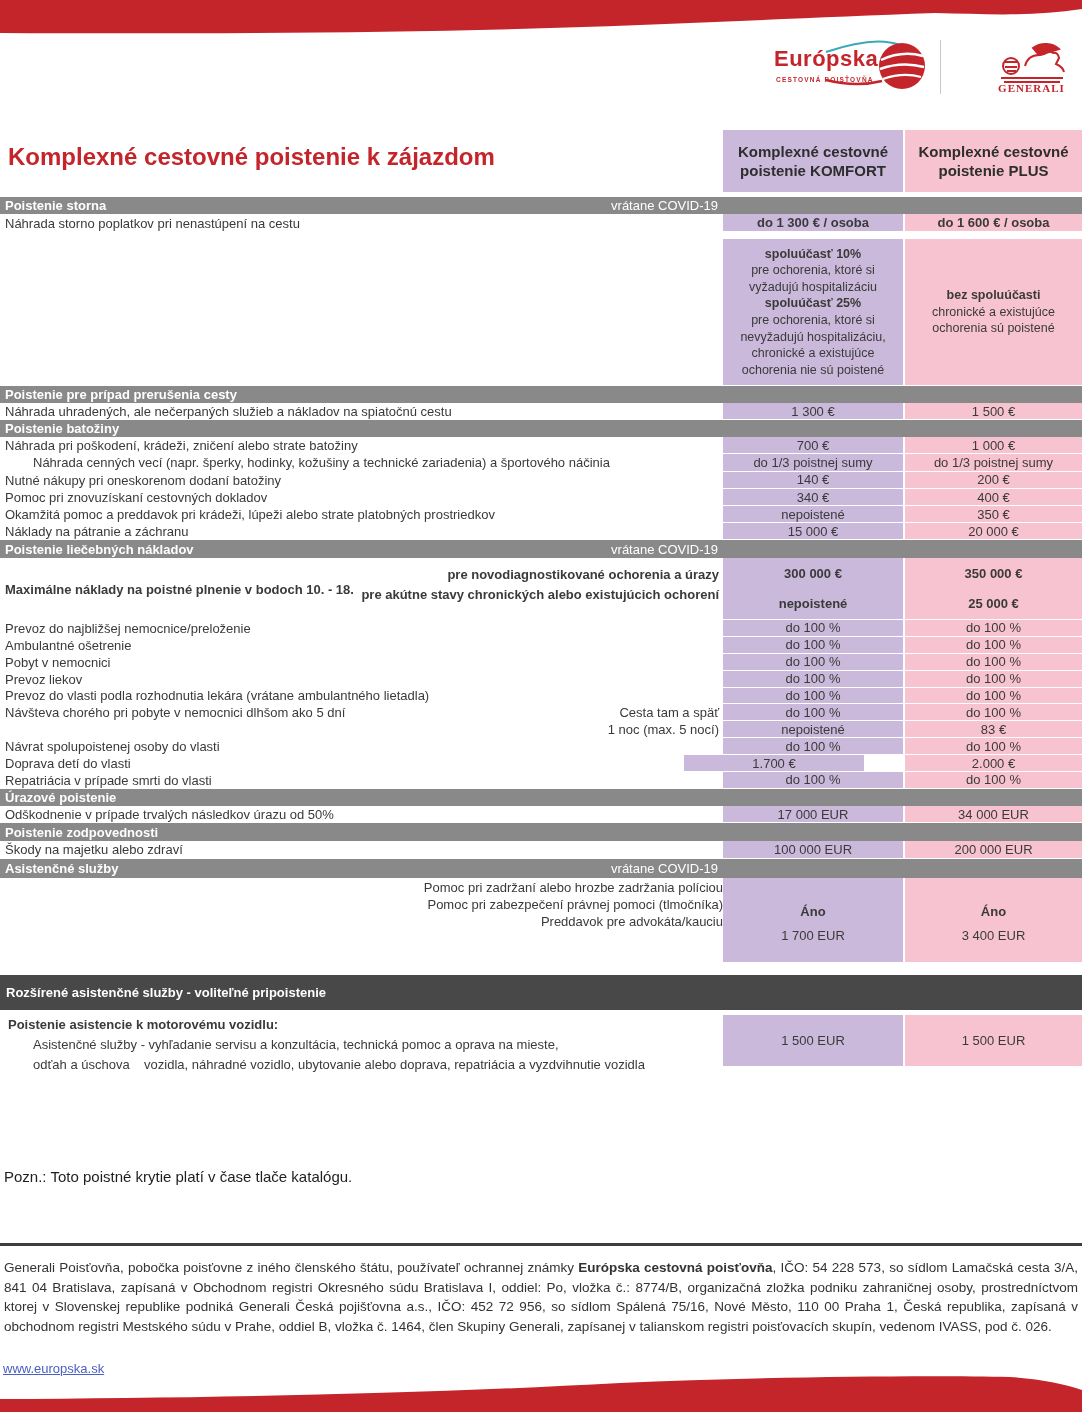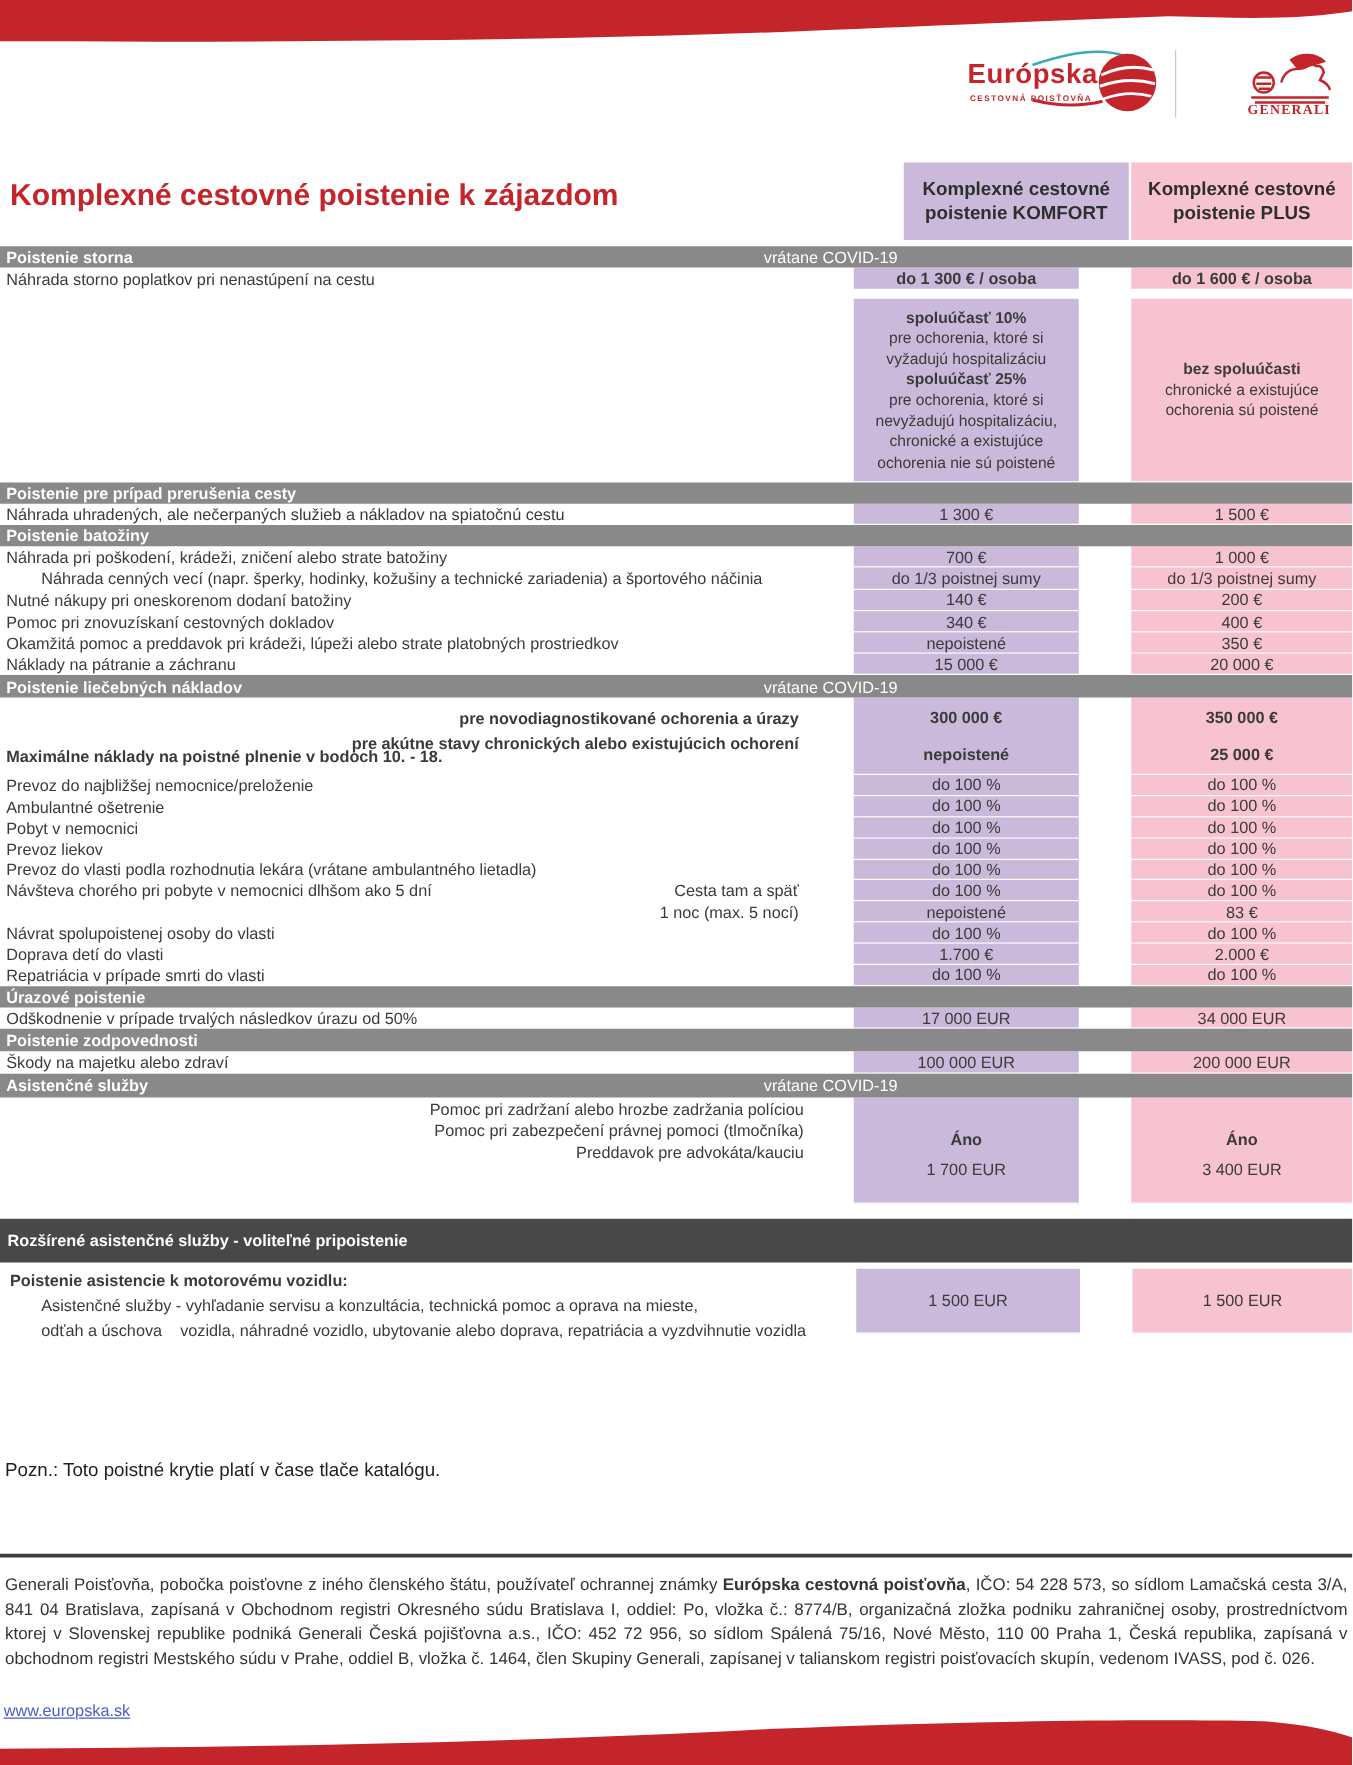--- a/index.html
+++ b/index.html
@@ -31,30 +31,30 @@
   .table{position:absolute;top:197px;left:0;width:1082px;}
   .t-row{display:flex;width:100%;box-sizing:border-box;}
   .t-row.section{background:#898989;color:#fff;font-weight:bold;font-size:13px;
                  align-items:center;position:relative;padding-left:5px;height:17px;}
   .s-note{position:absolute;right:364px;font-weight:normal;font-size:13px;}
   .lbl{flex:1;position:relative;font-size:13px;display:flex;align-items:center;padding-left:5px;
        box-sizing:border-box;white-space:nowrap;}
   .lbl.ind{padding-left:33px;}
   .sub{position:absolute;right:4px;}
   .cell{width:180px;display:flex;align-items:center;justify-content:center;font-size:13px;
-        box-sizing:border-box;border-bottom:1px solid #fff;flex-direction:column;margin-left:40px;}
+        box-sizing:border-box;border-bottom:1px solid #fff;flex-direction:column;}
   .cell.k{background:#cab9da;margin-right:2px;}
   .cell.p{background:#f8c3d0;width:177px;}
   .b{font-weight:bold;}
   .gaprow{width:100%;}
 
   
   .ded .cell{justify-content:center;font-size:12.5px;line-height:16.6px;text-align:center;}
   .maxleft{flex:1;position:relative;font-size:13px;font-weight:bold;}
-  .maxtitle{position:absolute;left:5px;top:50%;transform:translateY(-50%);white-space:nowrap;margin-top:16px;}
+  .maxtitle{position:absolute;left:5px;top:50%;transform:translateY(-50%);white-space:nowrap;}
   .maxsub1{position:absolute;right:4px;top:9px;white-space:nowrap;}
   .maxsub2{position:absolute;right:4px;top:28px;width:360px;text-align:right;line-height:17px;}
   .halfcell{height:31px;display:flex;align-items:center;justify-content:center;font-weight:bold;}
   .as-left{flex:1;font-size:13px;line-height:17px;padding-top:1px;box-sizing:border-box;}
   .as-left div{padding-left:5px;white-space:nowrap;text-align:right;}
   .as-left div.ind{padding-left:33px;}
   .as-top{height:32px;display:flex;align-items:center;justify-content:center;font-weight:bold;}
   .as-bot{height:17px;display:flex;align-items:center;justify-content:center;}
   .darkband{background:#484848;color:#fff;font-weight:bold;font-size:13px;display:flex;
             align-items:center;padding-left:6px;box-sizing:border-box;}
@@ -237,21 +237,21 @@
           <div class="sub">1 noc (max. 5 nocí)</div>
         </div>
         <div class="cell k">nepoistené</div>
         <div class="cell p">83 €</div>
       </div>
       <div class="t-row data" style="height: 16.9px;">
         <div class="lbl">Návrat spolupoistenej osoby do vlasti</div>
         <div class="cell k">do 100 %</div>
         <div class="cell p">do 100 %</div>
       </div>
-      <div class="t-row data" style="height: 16.9px;">
+      <div class="t-row data" style="height: 16.9px; gap: 39px;">
         <div class="lbl">Doprava detí do vlasti</div>
         <div class="cell k">1.700 €</div>
         <div class="cell p">2.000 €</div>
       </div>
       <div class="t-row data" style="height: 16.9px;">
         <div class="lbl">Repatriácia v prípade smrti do vlasti</div>
         <div class="cell k">do 100 %</div>
         <div class="cell p">do 100 %</div>
       </div>
       <div class="t-row section" style="height: 17px;">

